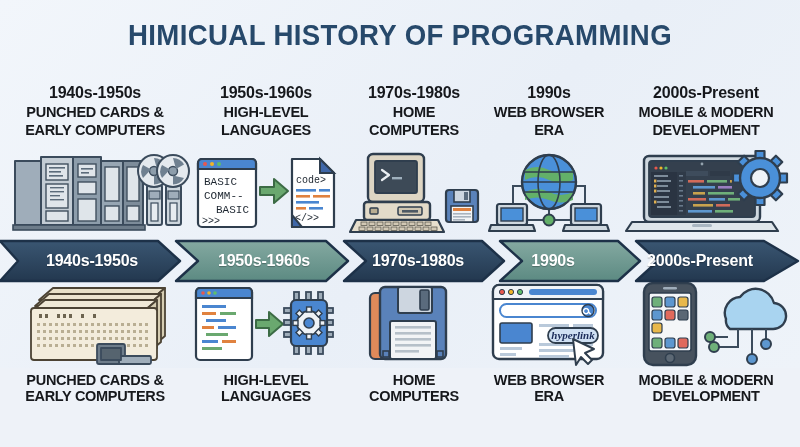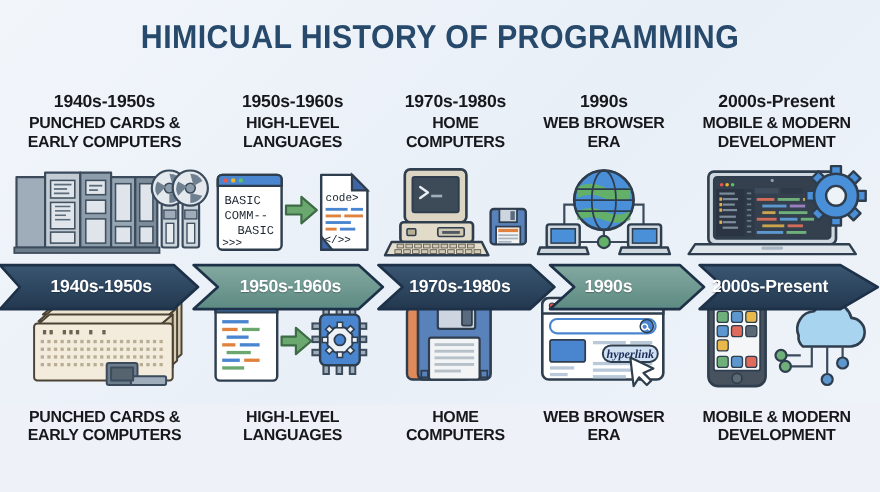--- a/index.html
+++ b/index.html
@@ -78,21 +78,21 @@
     left: 0;
     width: 100%;
     height: 86px;
     display: flex;
     align-items: center;
     justify-content: center;
     text-align: right;
   }
   .art-bot {
     position: absolute;
-    top: 267px;
+    top: 281px;
     left: 0;
     width: 100%;
     height: 86px;
     display: flex;
     align-items: center;
     justify-content: center;
     text-align: center;
   }
 
   

